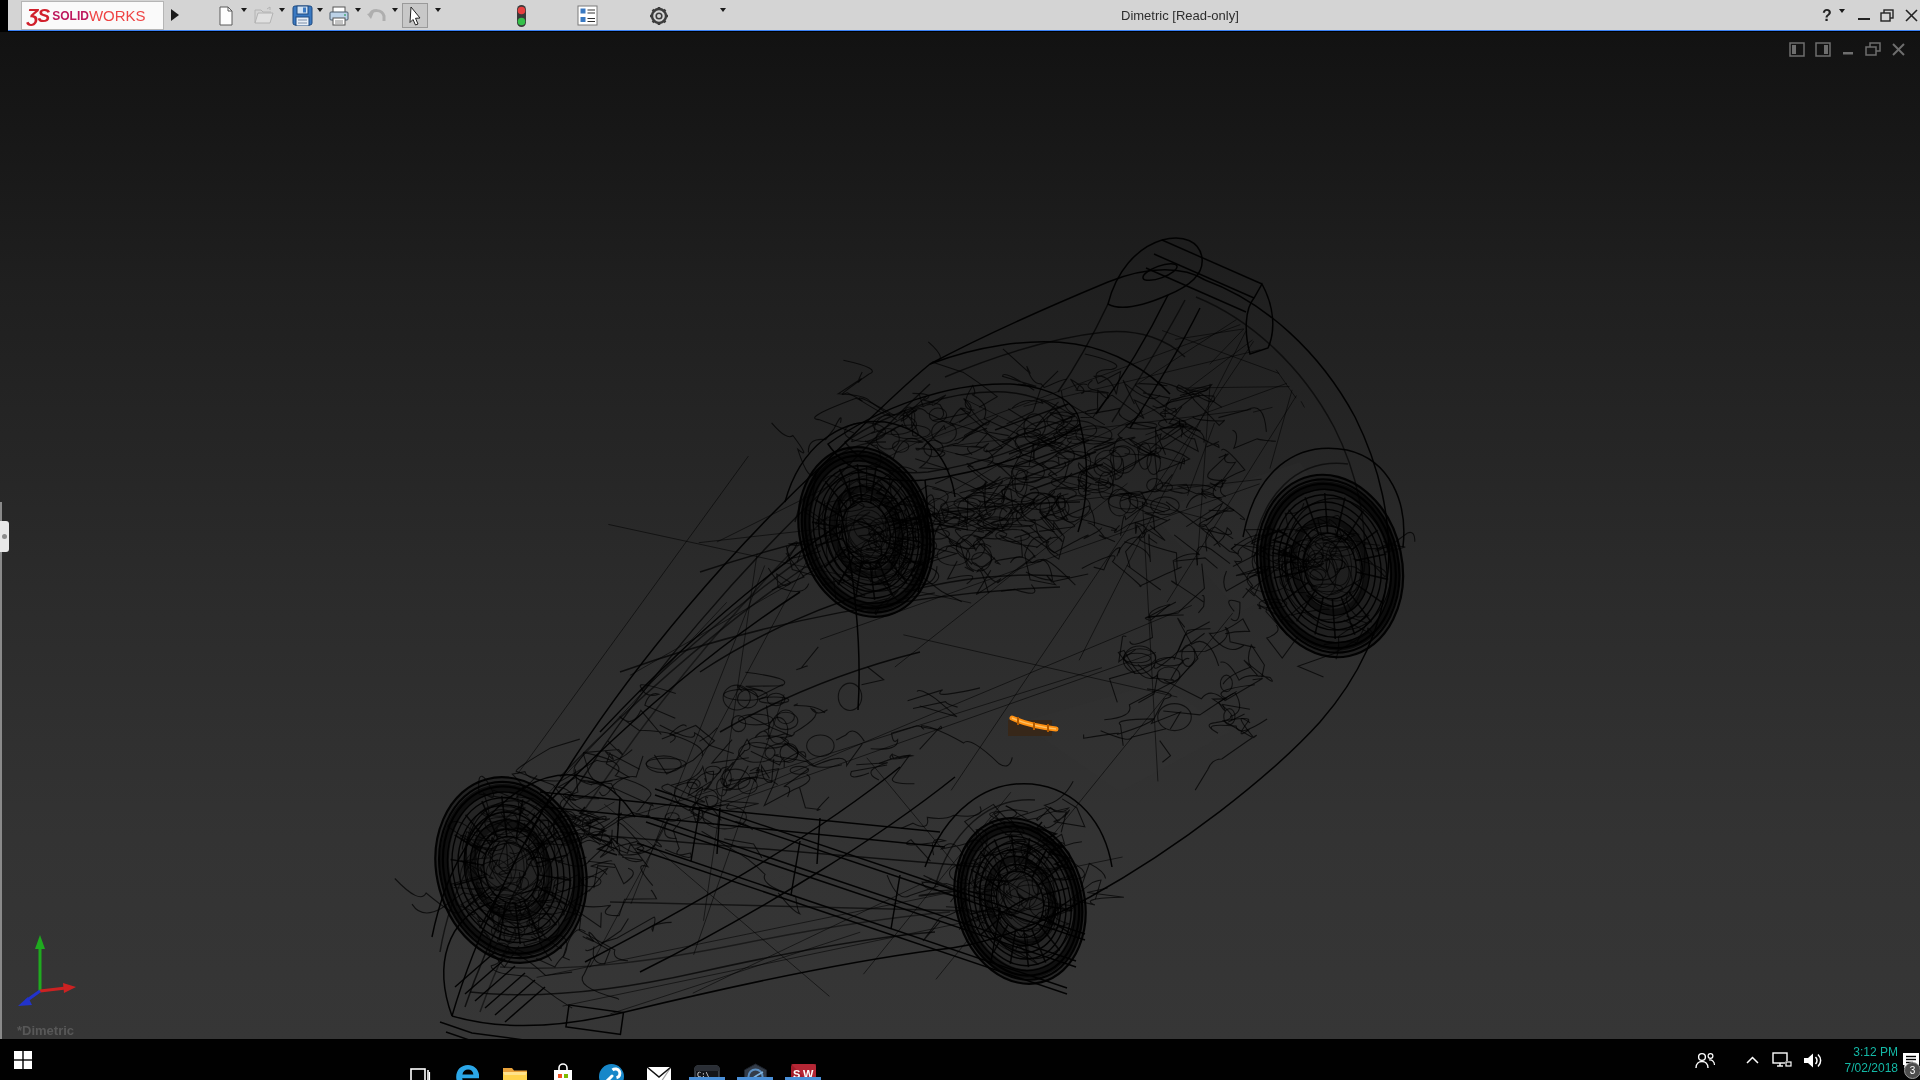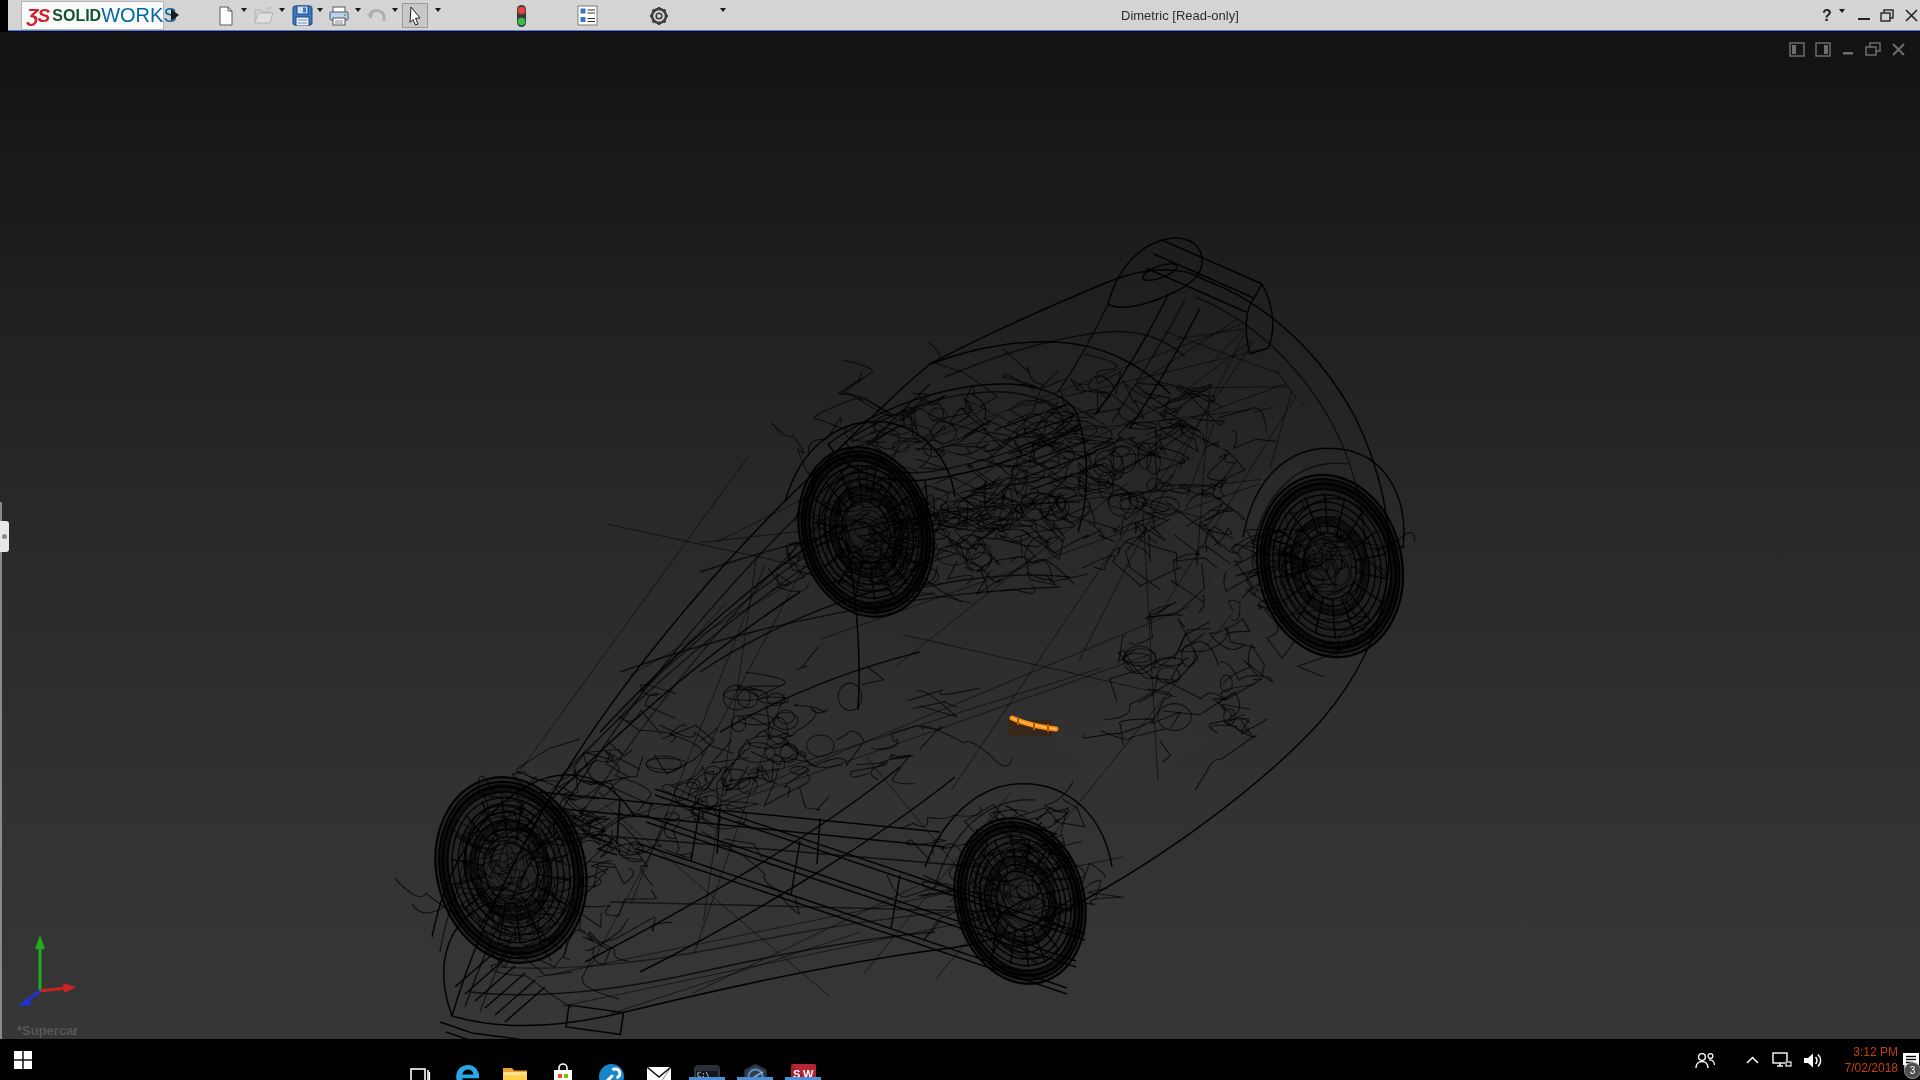--- a/index.html
+++ b/index.html
@@ -3,22 +3,22 @@
 <meta charset="utf-8">
 <style>
   * { margin:0; padding:0; box-sizing:border-box; }
   html,body { width:1920px; height:1080px; overflow:hidden; background:#000; font-family:"Liberation Sans",sans-serif; }
   #app { position:relative; width:1920px; height:1080px; }
 
   
   .titlebar { position:absolute; top:0; left:8px; width:1920px; height:31px; background:#d4d4d4; border-bottom:1px solid #3b82f6; }
   .logo-panel { position:absolute; left:13px; top:1px; width:143px; height:29px; background:#fafafa; border:1px solid #b5b5b5; display:flex; align-items:center; padding-left:5px; }
   .logo-ds { color:#d1202c; font-weight:bold; font-style:italic; font-size:19px; letter-spacing:-1px; margin-right:3px; }
-  .logo-solid { color:#14532d; font-weight:bold; font-size:16px; }
-  .logo-works { color:#0369a1; font-weight:normal; font-size:20px; }
+  .logo-solid { color:#be185d; font-weight:bold; font-size:12px; }
+  .logo-works { color:#ef4444; font-weight:normal; font-size:15px; }
   .flyout { position:absolute; left:163px; top:5px; width:14px; height:20px; display:flex; align-items:center; }
   .flyout .tri { width:0; height:0; border-left:8px solid #1a1a1a; border-top:6px solid transparent; border-bottom:6px solid transparent; }
   .tb { position:absolute; top:3px; width:26px; height:25px; display:flex; align-items:center; justify-content:center; background:transparent; border:none; }
   .tb.pressed { background:#c8c8c8; border:1px solid #9a9a9a; }
   .dd { position:absolute; top:12px; width:8px; height:8px; }
   .dd .tri { width:0; height:0; border-top:4px solid #1a1a1a; border-left:3.5px solid transparent; border-right:3.5px solid transparent; }
   .apptitle { position:absolute; left:1113px; top:8px; font-size:13px; color:#2d2d2d; }
   .winbtn { position:absolute; top:0; height:31px; display:flex; align-items:center; justify-content:center; color:#222; }
 
   
@@ -34,21 +34,21 @@
   
   .taskbar { position:absolute; left:0; top:1040px; width:1920px; height:40px; background:#010101; }
   .start { position:absolute; left:0; top:0; width:46px; height:40px; display:flex; align-items:center; justify-content:center; }
   .searchbox { position:absolute; left:46px; top:1px; width:340px; height:39px; background:#f2f2f2; display:flex; align-items:center; }
   .cortana { margin-left:11px; width:22px; height:22px; border-radius:50%; border:3px solid #1c1c1c; }
   .searchtext { margin-left:11px; font-size:15px; color:#5c5c5c; }
   .mic { position:absolute; right:10px; top:9px; }
   .ti { position:absolute; top:16px; width:48px; height:40px; display:flex; align-items:center; justify-content:center; }
   .indicator { position:absolute; bottom:0; height:3px; width:36px; background:#4a90d9; }
   .tray-icon { position:absolute; top:0; height:40px; display:flex; align-items:center; justify-content:center; }
-  .clock { position:absolute; left:1828px; top:4px; width:70px; height:32px; color:#c2410c; font-size:12px; text-align:right; line-height:16px; }
+  .clock { position:absolute; left:1828px; top:4px; width:70px; height:32px; color:#14b8a6; font-size:12px; text-align:right; line-height:16px; }
   .badge { position:absolute; left:1904px; top:1062px; width:17px; height:17px; border-radius:50%; background:#4d4d4d; border:1px solid #9a9a9a; color:#fff; font-size:10px; display:flex; align-items:center; justify-content:center; z-index:5; }
 </style>
 </head>
 <body>
 
 <div id="app">
 
   <header class="titlebar">
     <div class="logo-panel">
       <span class="logo-ds">ƷS</span>
@@ -1103,21 +1103,21 @@
     <div class="triad">
       <svg width="90" height="100" viewBox="0 0 90 100">
         <line x1="32" y1="84" x2="32" y2="40" stroke="#1faa1f" stroke-width="3"></line>
         <path d="M32,28 L27,42 L37,42 Z" fill="#1faa1f"></path>
         <line x1="32" y1="84" x2="58" y2="81" stroke="#cc2222" stroke-width="3"></line>
         <path d="M68,80 L55,76 L56,86 Z" fill="#cc2222"></path>
         <line x1="32" y1="84" x2="18" y2="94" stroke="#2233cc" stroke-width="3"></line>
         <path d="M10,99 L20,90 L24,98 Z" fill="#2233cc"></path>
       </svg>
     </div>
-    <div class="orientation">*Supercar</div>
+    <div class="orientation">*Dimetric</div>
   </div>
 
   <footer class="taskbar">
     <div class="start">
       <svg width="18" height="18" viewBox="0 0 18 18">
         <rect x="0" y="0" width="8.3" height="8.3" fill="#fff"></rect>
         <rect x="9.7" y="0" width="8.3" height="8.3" fill="#fff"></rect>
         <rect x="0" y="9.7" width="8.3" height="8.3" fill="#fff"></rect>
         <rect x="9.7" y="9.7" width="8.3" height="8.3" fill="#fff"></rect>
       </svg>

